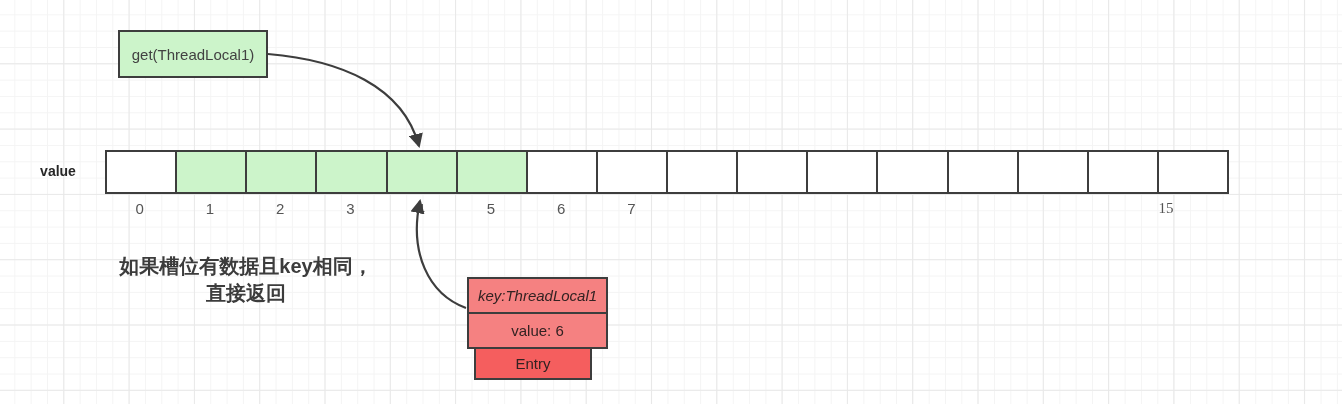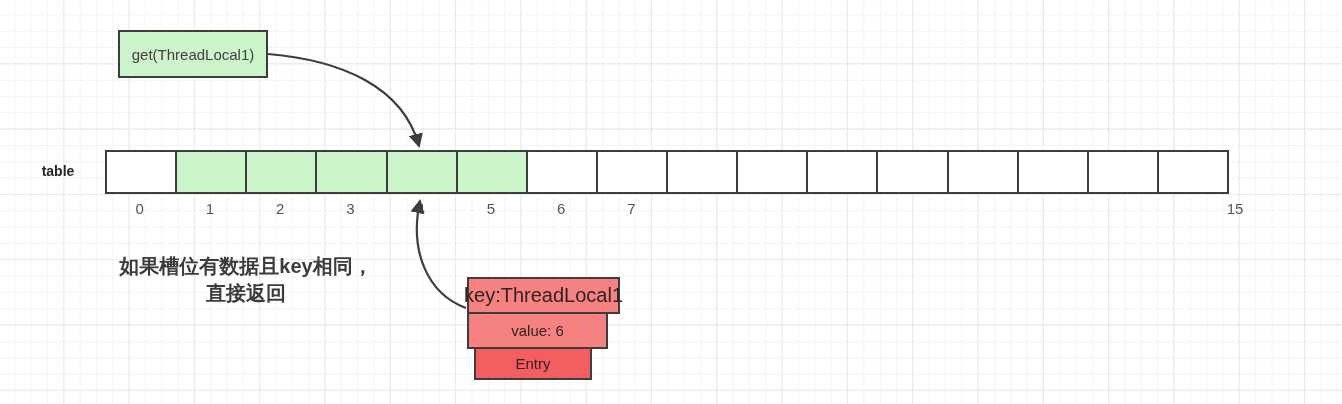--- a/index.html
+++ b/index.html
@@ -64,22 +64,22 @@
     position:absolute;top:200px;
     transform:translateX(-56%);
     font-size:15px;color:#555;
   }
   #annotation{
     position:absolute;left:96px;top:253px;width:300px;
     text-align:center;
     font-size:20px;font-weight:bold;color:#3c3c3c;line-height:27px;
   }
   #entry-key{
-    left:467px;top:277px;width:153px;height:37px;
-    background:var(--salmon);font-size:20px;color:#332222;
+    left:467px;top:277px;width:141px;height:37px;
+    background:var(--salmon);font-size:15px;color:#332222;font-style:italic;
   }
   #entry-value{
     left:467px;top:312px;width:141px;height:37px;
     background:var(--salmon);font-size:15px;color:#332222;
   }
   #entry-title{
     left:474px;top:347px;width:118px;height:33px;
     background:var(--red);font-size:15px;color:#332222;
   }
   #arrow-layer{
@@ -89,21 +89,21 @@
 </style>
 </head>
 <body>
 
 <div id="stage">
 
   <div class="shape" id="get-box">
     <span>get(ThreadLocal1)</span>
   </div>
 
-  <div id="table-label">table</div>
+  <div id="table-label">value</div>
 
   <div id="table-row">
       <div class="cell"></div>
       <div class="cell hl"></div>
       <div class="cell hl"></div>
       <div class="cell hl"></div>
       <div class="cell hl"></div>
       <div class="cell hl"></div>
       <div class="cell"></div>
       <div class="cell"></div>
@@ -119,21 +119,21 @@
 
   <div id="index-row">
       <span class="idx" style="left: 140.125px;">0</span>
       <span class="idx" style="left: 210.375px;">1</span>
       <span class="idx" style="left: 280.625px;">2</span>
       <span class="idx" style="left: 350.875px;">3</span>
       <span class="idx" style="left: 421.125px;">4</span>
       <span class="idx" style="left: 491.375px;">5</span>
       <span class="idx" style="left: 561.625px;">6</span>
       <span class="idx" style="left: 631.875px;">7</span>
-      <span class="idx" style="left: 1236px;">15</span>
+      <span class="idx" style="left: 1167px; font-family: Liberation Serif, serif;">15</span>
     </div>
 
   <div id="annotation">
     <div>如果槽位有数据且key相同，</div>
     <div>直接返回</div>
   </div>
 
   <div class="shape" id="entry-key">
     <span>key:ThreadLocal1</span>
   </div>

